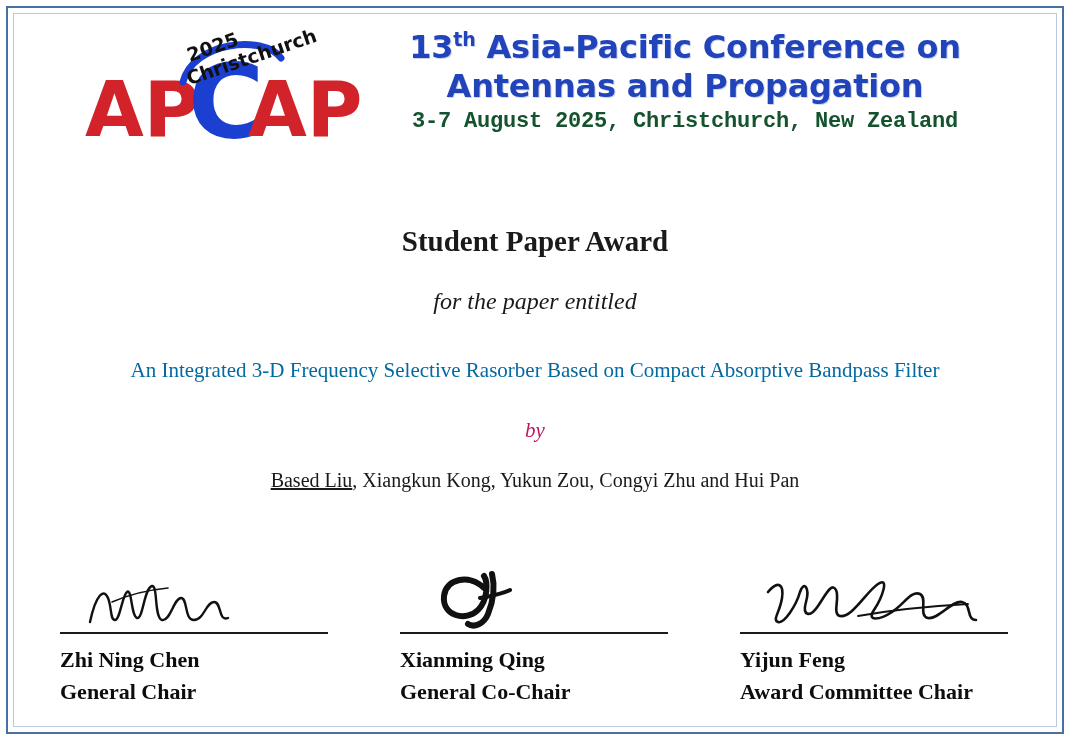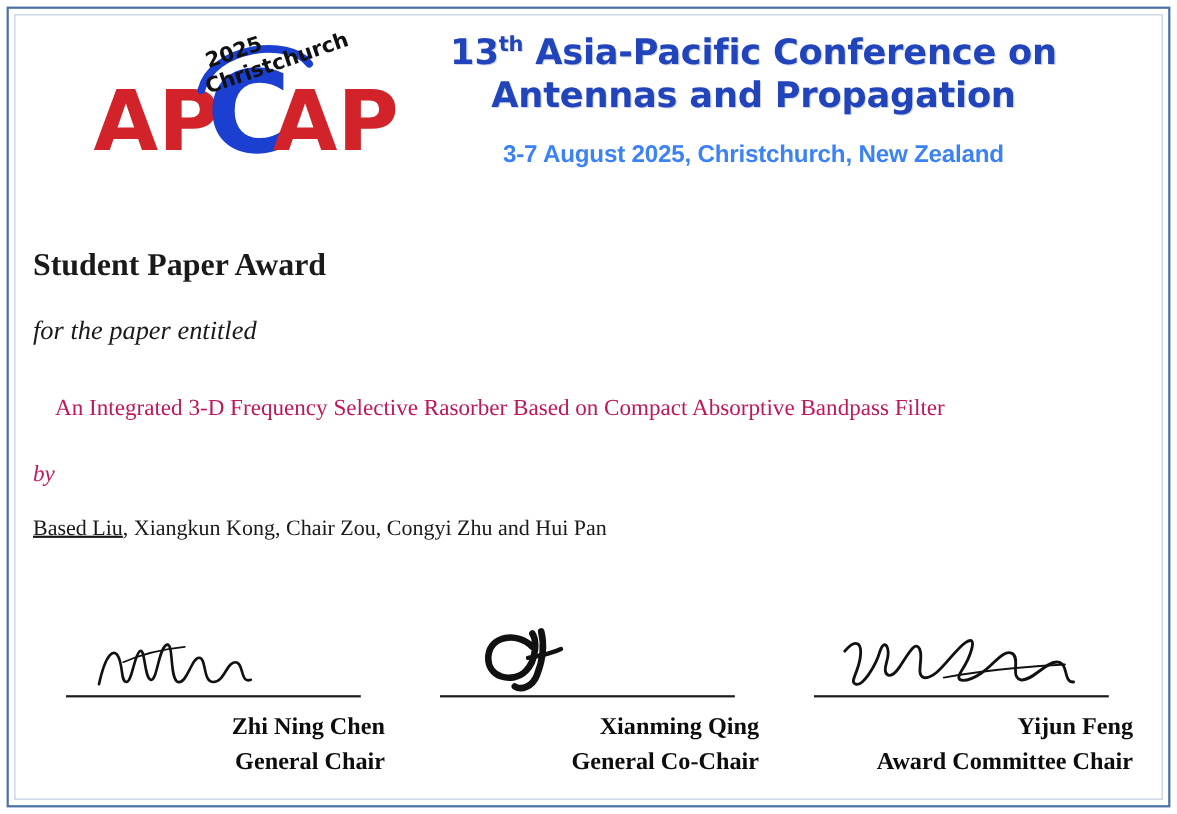--- a/index.html
+++ b/index.html
@@ -80,51 +80,51 @@
     font-size: 32px;
     line-height: 1.22;
     letter-spacing: -0.2px;
     text-shadow: 1px 1px 0 #cdd6ee;
   }
   .conf-line1 sup {
     font-size: 19px;
     vertical-align: super;
   }
   .conf-dates {
-    font-family: Liberation Sans, sans-serif;
-    font-weight: bold;
-    color: #3b82f6;
+    font-family: Liberation Mono, monospace;
+    font-weight: bold;
+    color: #14532d;
     font-size: 22px;
-    margin-top: 21px;
+    margin-top: 3px;
     letter-spacing: -0.2px;
   }
 
   
   .award-block {
-    text-align: left;
+    text-align: center;
     margin-top: 40px;
   }
   .award-title {
     font-family: "Liberation Serif", serif;
     font-weight: bold;
     font-size: 29px;
     color: #1a1a1a;
     line-height: 1.65;
   }
   .for-paper {
     font-family: "Liberation Serif", serif;
     font-style: italic;
     font-size: 24px;
     color: #1a1a1a;
     margin-top: 22px;
   }
   .paper-title {
     font-family: "Liberation Serif", serif;
     font-size: 21px;
-    color: #be185d;
+    color: #0369a1;
     margin-top: 42px;
     padding: 0 20px;
     line-height: 1.3;
   }
   .by {
     font-family: "Liberation Serif", serif;
     font-style: italic;
     font-size: 21px;
     color: #be185d;
     margin-top: 34px;
@@ -144,21 +144,21 @@
     position: absolute;
     left: 30px;
     right: 10px;
     bottom: 12px;
     display: flex;
     flex-direction: row;
     justify-content: space-between;
   }
   .sig-col {
     width: 290px;
-    text-align: right;
+    text-align: left;
   }
   .sig-mark {
     height: 70px;
     position: relative;
   }
   .sig-mark svg {
     position: absolute;
     bottom: -2px;
     left: 22px;
   }
@@ -212,21 +212,21 @@
         <div class="conf-dates">3-7 August 2025, Christchurch, New Zealand</div>
       </div>
     </div>
 
     <div class="award-block">
       <div class="award-title">Student Paper Award</div>
       <div class="for-paper">for the paper entitled</div>
       <div class="paper-title">An Integrated 3-D Frequency Selective Rasorber Based on Compact Absorptive Bandpass Filter</div>
       <div class="by">by</div>
       <div class="authors">
-        <span class="awardee">Based Liu</span><span>, Xiangkun Kong, Chair Zou, Congyi Zhu and Hui Pan</span>
+        <span class="awardee">Based Liu</span><span>, Xiangkun Kong, Yukun Zou, Congyi Zhu and Hui Pan</span>
       </div>
     </div>
 
     <div class="signatures">
 
       <div class="sig-col">
         <div class="sig-mark">
           <svg width="180" height="62" viewBox="0 0 180 62">
             <path d="M8 50 C 14 22, 22 16, 26 26 C 30 36, 28 48, 33 48 C 38 48, 40 24, 45 20 C 50 16, 49 44, 55 46 C 61 48, 62 16, 70 14 C 76 13, 72 46, 80 48 C 88 50, 92 26, 99 26 C 106 26, 102 48, 112 48 C 122 48, 124 30, 132 30 C 140 30, 136 50, 146 46" fill="none" stroke="#111111" stroke-width="2.4" stroke-linecap="round" stroke-linejoin="round"></path>
             <path d="M30 30 C 48 22, 66 18, 86 16" fill="none" stroke="#111111" stroke-width="1.6" stroke-linecap="round"></path>

